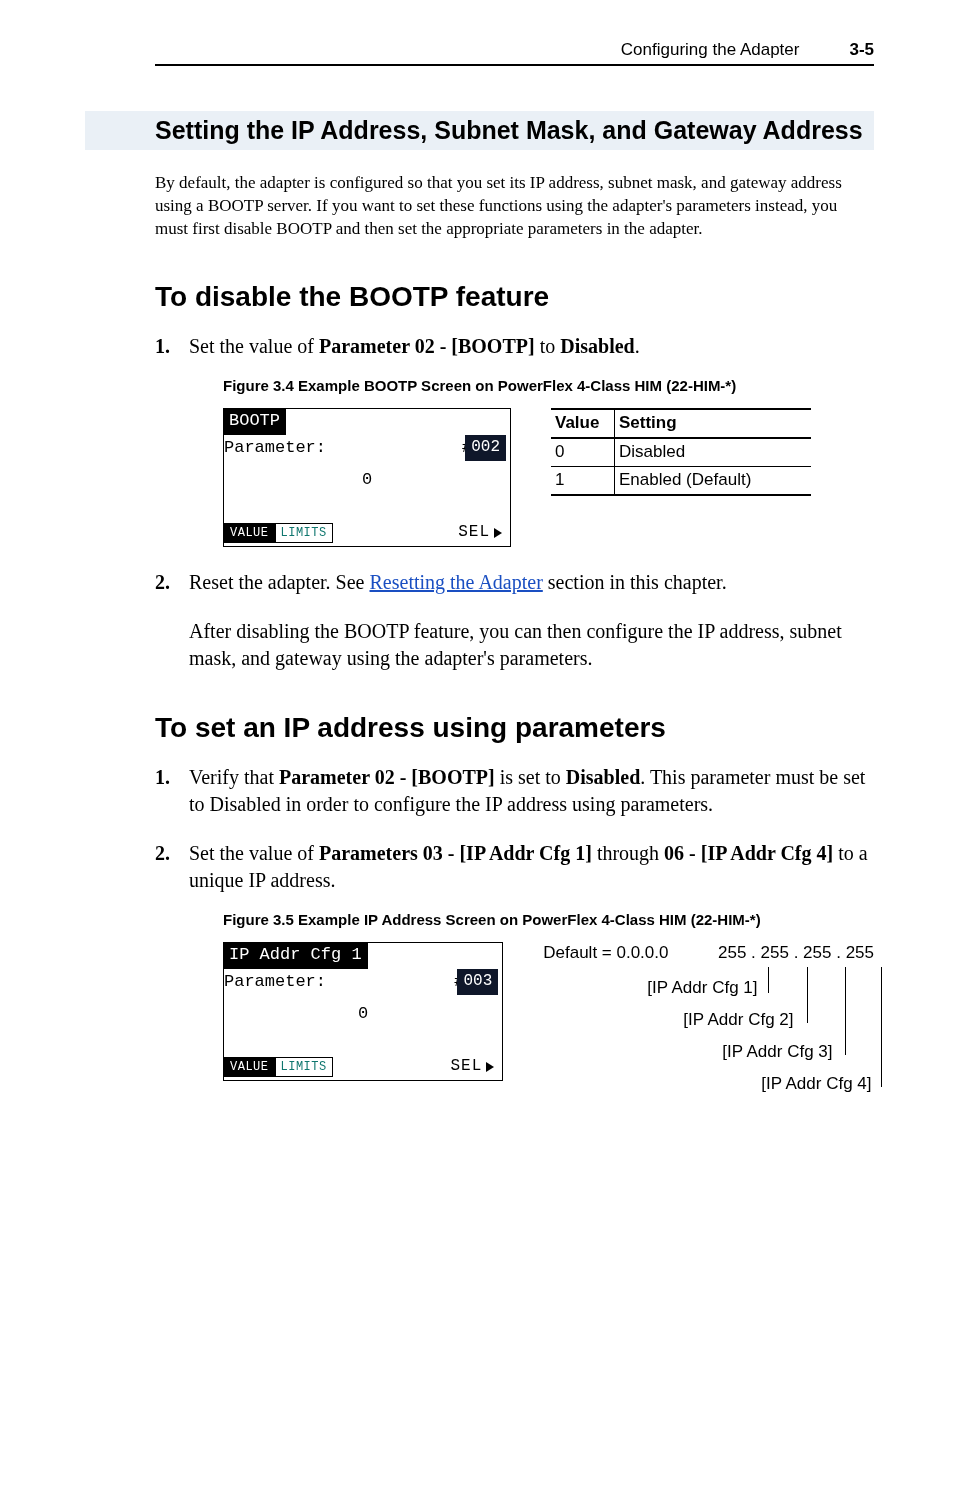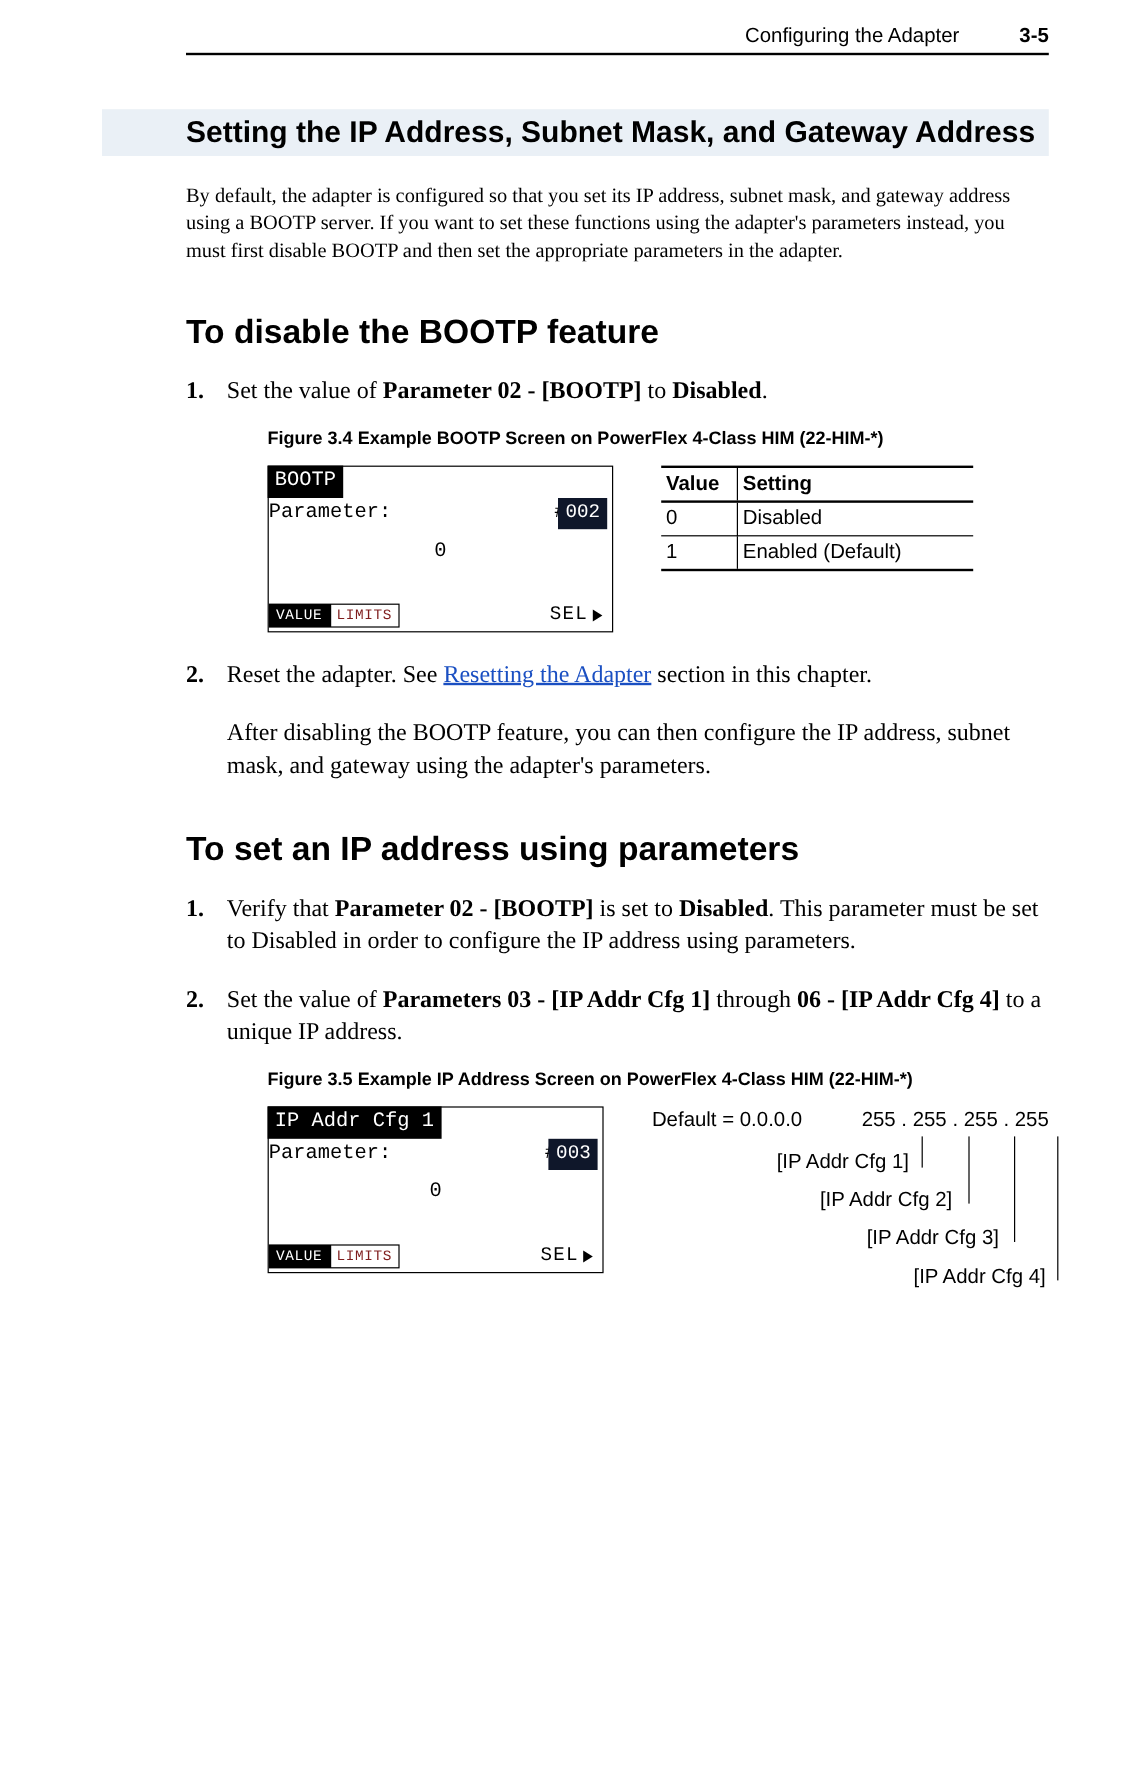--- a/index.html
+++ b/index.html
@@ -4,21 +4,21 @@
 <style>
   body {
     margin: 0;
     padding: 0;
     font-family: "Times New Roman", Times, serif;
     background: #fff;
     color: #000;
     width: 954px;
   }
   .page {
-    padding: 20px 80px 40px 155px;
+    padding: 40px 80px 40px 155px;
     box-sizing: border-box;
   }
   .header-line {
     display: flex;
     justify-content: flex-end;
     align-items: baseline;
     font-family: Arial, Helvetica, sans-serif;
     font-size: 17px;
     border-bottom: 2px solid #000;
     padding-bottom: 4px;
@@ -148,21 +148,21 @@
   }
   .him-tag {
     background: #000;
     color: #fff;
     font-size: 12px;
     padding: 2px 6px;
     letter-spacing: 0.5px;
   }
   .him-tag.outline {
     background: #fff;
-    color: #7f1d1d;
+    color: #0f766e;
     border: 1.5px solid #000;
     padding: 1px 5px;
   }
   .him-sel {
     font-size: 16px;
     padding: 2px 8px 2px 2px;
     letter-spacing: 1px;
     display: flex;
     align-items: center;
     gap: 4px;

